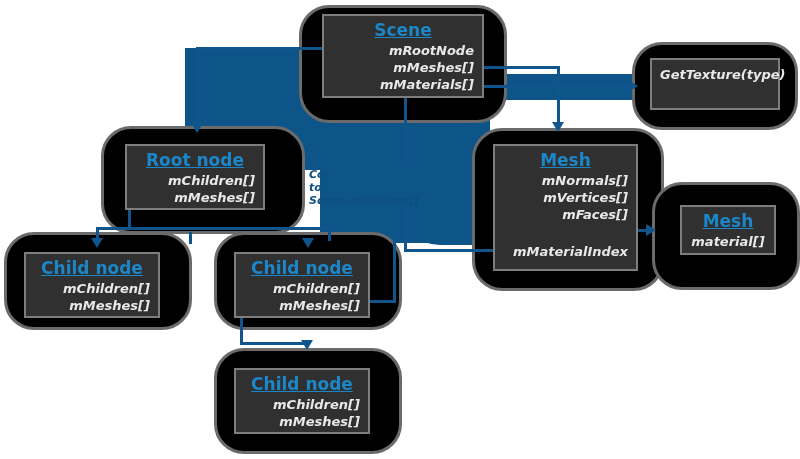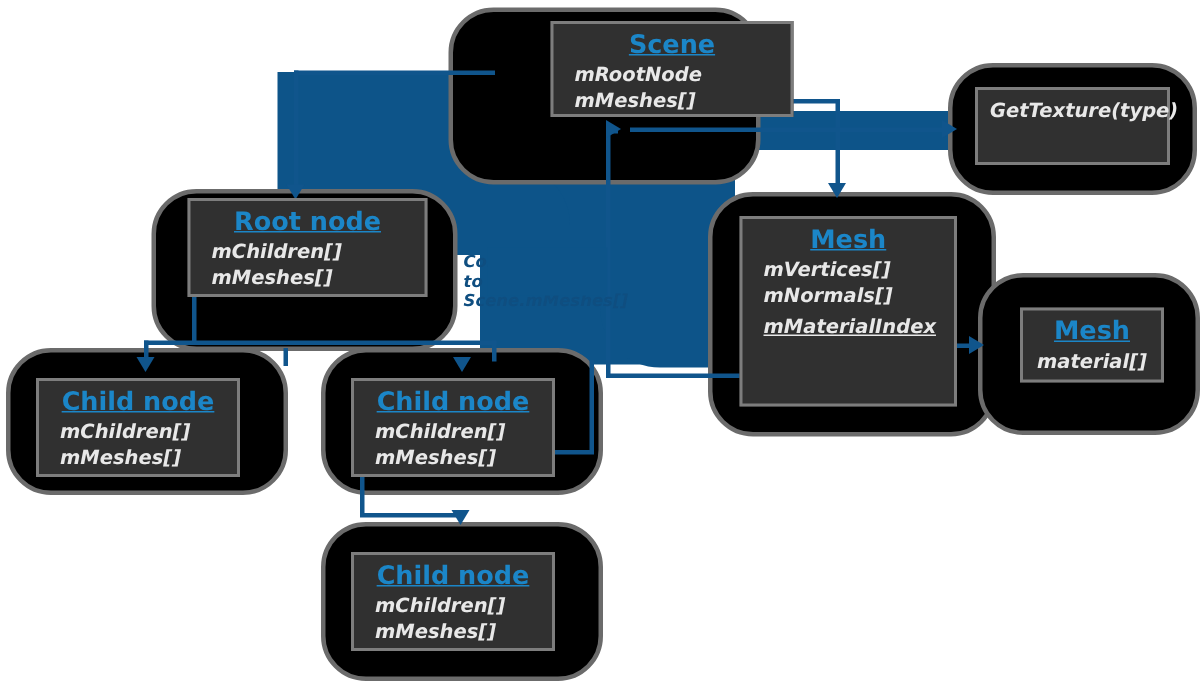--- a/index.html
+++ b/index.html
@@ -16,21 +16,21 @@
 
   
   .box{position:absolute;background:#303030;border:2px solid #7d7d7d;
        box-sizing:border-box;z-index:6;display:flex;flex-direction:column;
        align-items:center;padding:4px 8px 6px 8px;}
   .box .title{color:#1b86c8;font-weight:bold;font-style:normal;
        text-decoration:underline;font-size:17px;line-height:20px;
        white-space:nowrap;}
   .box .fields{margin-top:2px;align-self:flex-start;width:100%;}
   .box .f{color:#e8e8e8;font-weight:bold;font-style:italic;font-size:13px;
-       line-height:17px;white-space:nowrap;text-align:left;padding-left:6px;}
+       line-height:17px;white-space:nowrap;text-align:right;padding-left:6px;}
 
   
   .ln{position:absolute;background:#10558c;z-index:5;}
   .lnh{height:3px;}
   .lnv{width:3px;}
   .arrow-d{position:absolute;width:0;height:0;z-index:5;
       border-left:6px solid transparent;border-right:6px solid transparent;
       border-top:10px solid #10558c;}
   .arrow-r{position:absolute;width:0;height:0;z-index:5;
       border-top:6px solid transparent;border-bottom:6px solid transparent;
@@ -98,35 +98,36 @@
   <div class="ln lnh" style="left:240px;top:286px;width:32px;"></div>
   <div class="ln lnv" style="left:240px;top:286px;height:58px;"></div>
   <div class="ln lnh" style="left:240px;top:342px;width:66px;"></div>
   <div class="arrow-d" style="left:301px;top:340px;"></div>
 
   <div class="ln lnh" style="left:334px;top:300px;width:62px;"></div>
   <div class="ln lnv" style="left:393px;top:240px;height:62px;"></div>
 
   <div class="ln lnv" style="left:189px;top:232px;height:12px;"></div>
 
-  <div class="box" style="left:322px;top:14px;width:162px;height:64px;margin-left:45px;">
+  <div class="box" style="left:322px;top:14px;width:162px;height:84px;">
     <span class="title">Scene</span>
     <span class="fields">
       <div class="f">mRootNode</div>
       <div class="f">mMeshes[]</div>
+      <div class="f">mMaterials[]</div>
     </span>
   </div>
 
   <div class="box" style="left:650px;top:58px;width:130px;height:52px;">
     <span class="fields" style="text-align:center;">
       <div class="f" style="text-align:right;padding-left:0;">GetTexture(type)</div>
     </span>
   </div>
 
-  <div class="box" style="left:125px;top:132px;width:160px;height:66px;">
+  <div class="box" style="left:125px;top:144px;width:140px;height:66px;">
     <span class="title">Root node</span>
     <span class="fields">
       <div class="f">mChildren[]</div>
       <div class="f">mMeshes[]</div>
     </span>
   </div>
 
   <div class="box" style="left:24px;top:252px;width:136px;height:66px;">
     <span class="title">Child node</span>
     <span class="fields">
@@ -147,23 +148,24 @@
     <span class="title">Child node</span>
     <span class="fields">
       <div class="f">mChildren[]</div>
       <div class="f">mMeshes[]</div>
     </span>
   </div>
 
   <div class="box" style="left:493px;top:144px;width:145px;height:127px;">
     <span class="title">Mesh</span>
     <span class="fields">
+      <div class="f">mNormals[]</div>
       <div class="f">mVertices[]</div>
-      <div class="f">mNormals[]</div>
-      <div class="f" style="margin-top:4px;text-decoration:underline;">mMaterialIndex</div>
+      <div class="f">mFaces[]</div>
+      <div class="f" style="margin-top:20px;">mMaterialIndex</div>
     </span>
   </div>
 
   <div class="box" style="left:680px;top:205px;width:96px;height:50px;">
     <span class="title">Mesh</span>
     <span class="fields">
       <div class="f" style="text-align:center;padding-left:0;">material[]</div>
     </span>
   </div>
 

